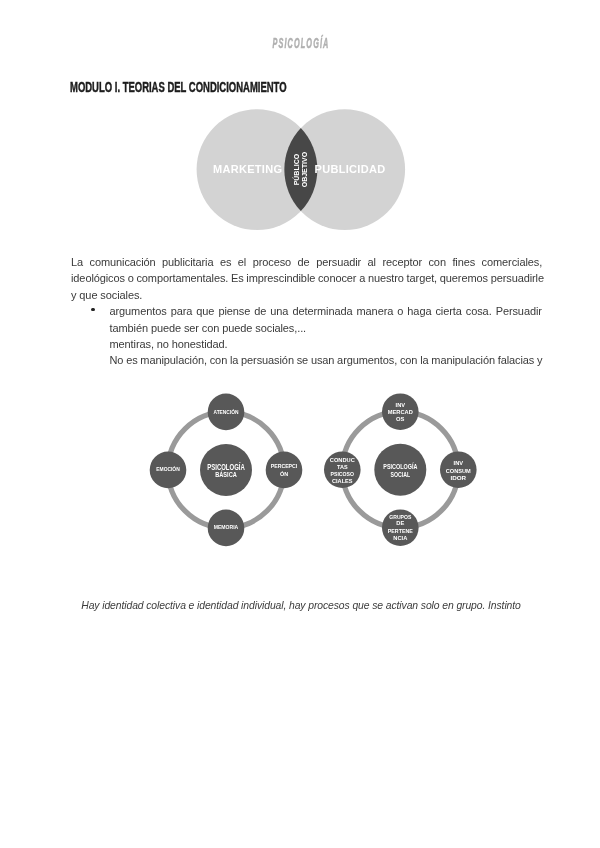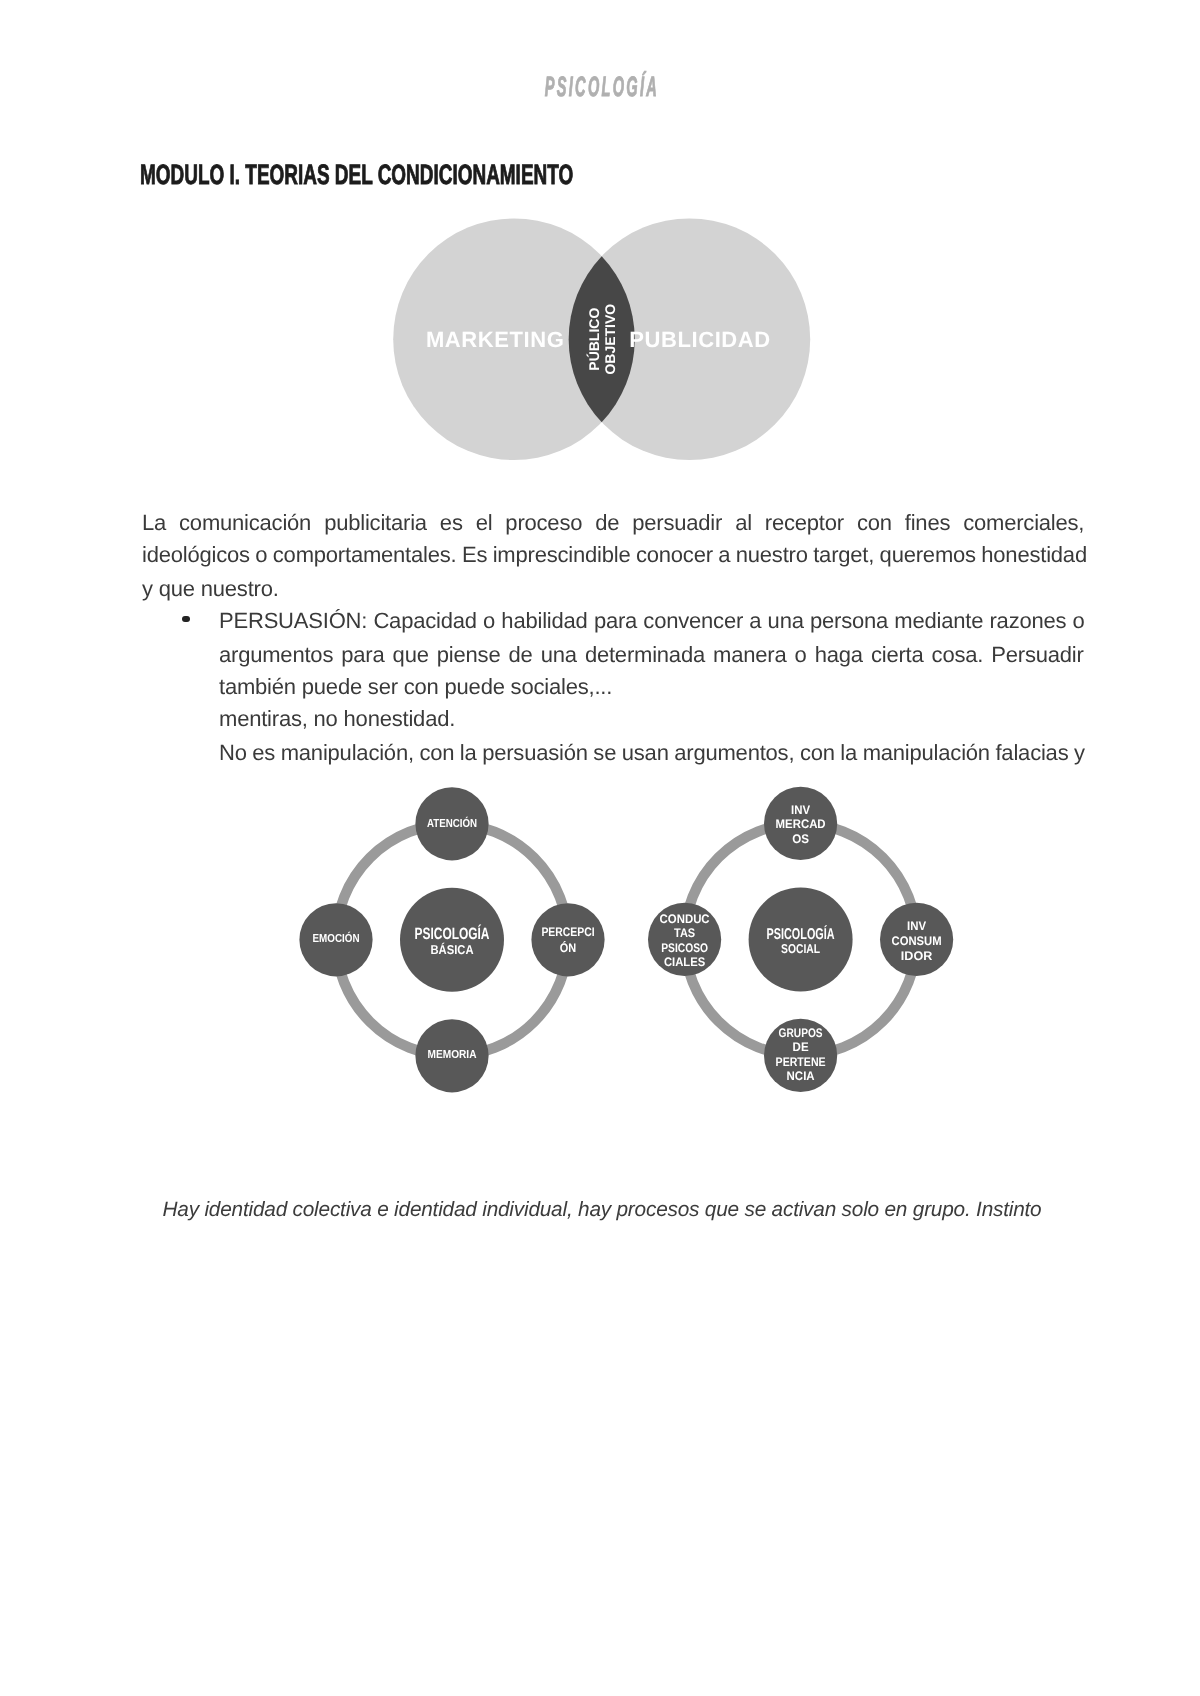--- a/index.html
+++ b/index.html
@@ -97,27 +97,26 @@
       <text x="172" y="664.8" textLength="63.5" lengthAdjust="spacingAndGlyphs">HÁBITOS COSTUMBRES</text>
       <text x="172" y="693.6" textLength="48.8" lengthAdjust="spacingAndGlyphs">ESTILOS DE VIDAS</text>
       <text x="171.9" y="724.6" textLength="32.5" lengthAdjust="spacingAndGlyphs" fill="#1a1a1a">EMOCIONES</text>
       <text x="172.5" y="770.6" font-size="6.8" textLength="36.8" lengthAdjust="spacingAndGlyphs">NECESIDADES,</text>
       <text x="172.5" y="778.4" font-size="6.8" textLength="19.8" lengthAdjust="spacingAndGlyphs">DESEOS</text>
     </g>
   </svg>
 
   <div class="abs body" id="para1">
       <div style="word-spacing:3.53px">La comunicación publicitaria es el proceso de persuadir al receptor con fines comerciales,</div>
-      <div style="word-spacing:-0.23px">ideológicos o comportamentales. Es imprescindible conocer a nuestro target, queremos honestidad</div>
-      <div>y que nuestro.</div>
+      <div style="word-spacing:-0.23px">ideológicos o comportamentales. Es imprescindible conocer a nuestro target, queremos persuadirle</div>
+      <div>y que sociales.</div>
     </div>
 
   <div class="abs" id="bullet"></div>
   <div class="abs body" id="para2">
-      <div style="word-spacing:0.17px">PERSUASIÓN: Capacidad o habilidad para convencer a una persona mediante razones o</div>
       <div style="word-spacing:1.09px">argumentos para que piense de una determinada manera o haga cierta cosa. Persuadir</div>
       <div>también puede ser con puede sociales,...</div>
       <div>mentiras, no honestidad.</div>
       <div style="word-spacing:-0.17px">No es manipulación, con la persuasión se usan argumentos, con la manipulación falacias y</div>
     </div>
 
   <div class="abs" id="itx">Hay identidad colectiva e identidad individual, hay procesos que se activan solo en grupo. Instinto<br>gregario, imprescindible para sobrevivir. Supervivencia de la especie antes que la del individuo</div>
 
   <div class="abs" id="ptarget">Para analizar el target</div>
   <div class="abs" id="pageno">1</div>

